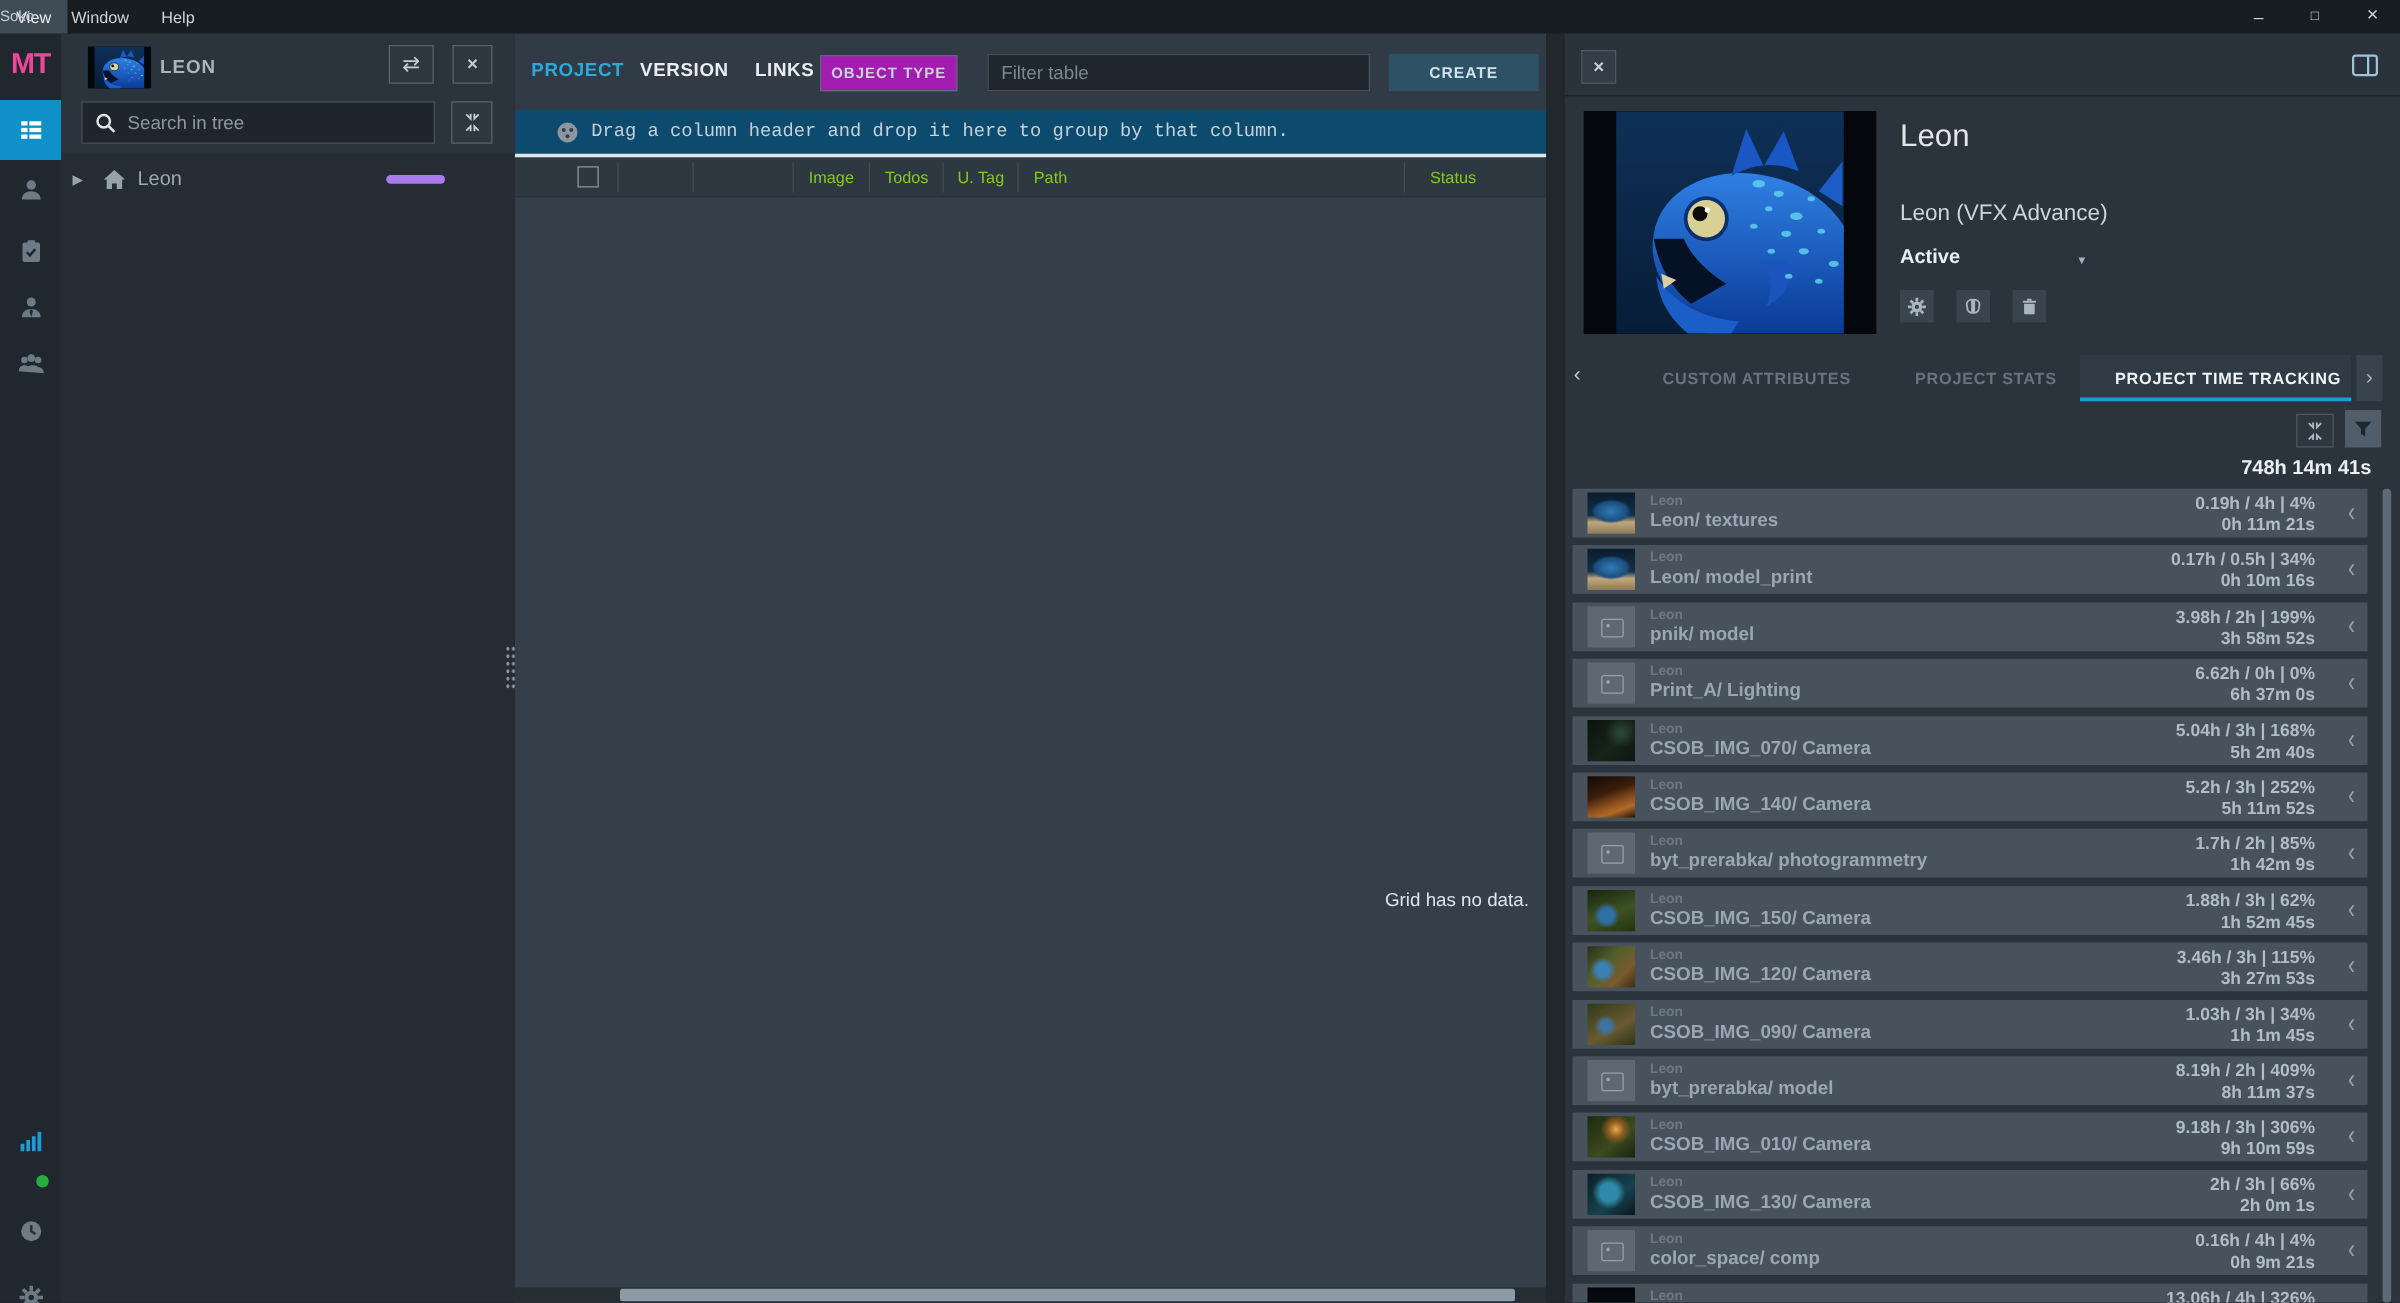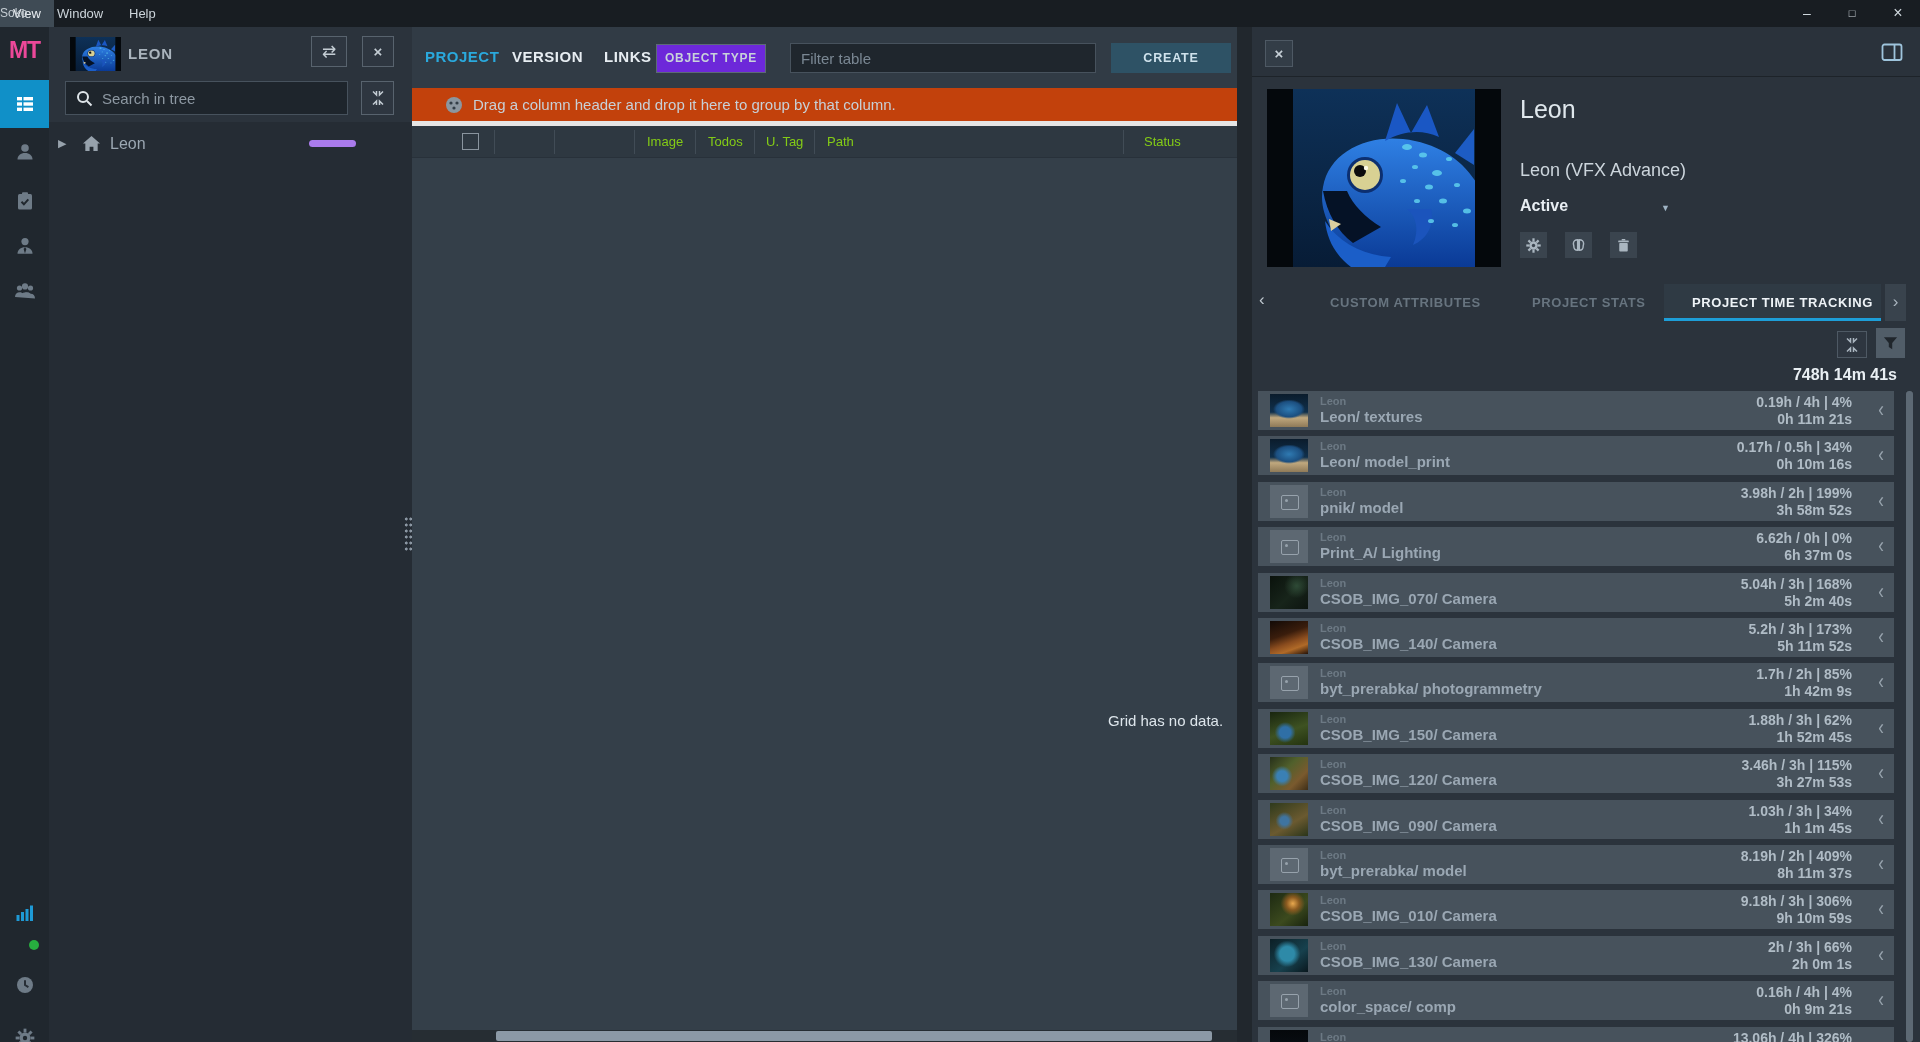--- a/index.html
+++ b/index.html
@@ -52,31 +52,31 @@
   
   #splitter { position:absolute; left:404px; top:516px; width:9px; height:36px;
     background-image:radial-gradient(#8b97a3 1px, transparent 1.4px); background-size:4.5px 6px; }
 
   
   #main { position:absolute; left:412px; top:27px; width:825px; height:1015px; background:#343f49; }
   #toolbar { position:absolute; left:0; top:0; width:825px; height:61px; background:#313b45; }
   .mtab { position:absolute; top:21px; font-size:15px; font-weight:bold; letter-spacing:.5px; color:#e7edf2; }
   .mtab.active { color:#2aa9dd; }
   #tab-project { left:13px; } #tab-version { left:100px; } #tab-links { left:192px; }
-  #object-type-btn { position:absolute; left:244px; top:17px; width:110px; height:29px; background:#6d28d9;
+  #object-type-btn { position:absolute; left:244px; top:17px; width:110px; height:29px; background:#a21caf;
     border:1px solid #5d6a76; color:#c8d2da; font-size:12px; font-weight:bold; letter-spacing:.8px;
     text-align:center; line-height:27px; }
   #filter-input { position:absolute; left:378px; top:16px; width:306px; height:30px; background:#1f262d;
     border:1px solid #47525d; color:#dfe6ea; font-size:15px; padding:0 10px; outline:none; }
   #filter-input::placeholder { color:#7a8793; }
   #create-btn { position:absolute; left:699px; top:16px; width:120px; height:30px; background:#2e5265;
     border:none; color:#cfe2ec; font-size:12.5px; font-weight:bold; letter-spacing:.8px; line-height:30px;
     text-align:center; }
-  #group-hint { position:absolute; left:0; top:61px; width:825px; height:38px; background:#c2410c;
-    border-bottom:5px solid #e5e5e5; display:flex; align-items:center; padding-left:33px; }
+  #group-hint { position:absolute; left:0; top:61px; width:825px; height:38px; background:#0c4a6e;
+    border-bottom:3px solid #e5e5e5; display:flex; align-items:center; padding-left:33px;font-family:Liberation Mono, monospace; }
   #group-hint span { margin-left:10px; font-size:15px; color:#c8d0d7; }
   #grid-header { position:absolute; left:0; top:99px; width:825px; height:32px; background:#2e3841;
     border-bottom:1px solid #28313a; }
   .gcol { position:absolute; top:8px; font-size:13px; color:#84cc16; }
   .gsep { position:absolute; top:4px; width:1px; height:24px; background:#414c56; }
   #grid-checkbox { position:absolute; left:50px; top:7px; width:17px; height:17px;
     border:1.5px solid #8a959f; background:transparent; }
   #grid-body { position:absolute; left:0; top:131px; width:825px; height:872px; background:#343f49; }
   #grid-empty { position:absolute; left:696px; top:554px; font-size:15px; color:#dde5eb; }
   #hscroll { position:absolute; left:0; top:1003px; width:825px; height:12px; background:#262d33; }
@@ -513,21 +513,21 @@
         <div class="tt-proj">Leon</div>
         <div class="tt-name">CSOB_IMG_070/ Camera</div>
         <div class="tt-ratio">5.04h / 3h | 168%</div>
         <div class="tt-time">5h 2m 40s</div>
         <div class="tt-chevron">‹</div>
       </div>
       <div class="tt-row" style="top: 591px;">
         <div class="tt-thumb th-orange-room"></div>
         <div class="tt-proj">Leon</div>
         <div class="tt-name">CSOB_IMG_140/ Camera</div>
-        <div class="tt-ratio">5.2h / 3h | 173%</div>
+        <div class="tt-ratio">5.2h / 3h | 252%</div>
         <div class="tt-time">5h 11m 52s</div>
         <div class="tt-chevron">‹</div>
       </div>
       <div class="tt-row" style="top: 636.4px;">
         <div class="tt-thumb th-ph"></div>
         <div class="tt-proj">Leon</div>
         <div class="tt-name">byt_prerabka/ photogrammetry</div>
         <div class="tt-ratio">1.7h / 2h | 85%</div>
         <div class="tt-time">1h 42m 9s</div>
         <div class="tt-chevron">‹</div>

